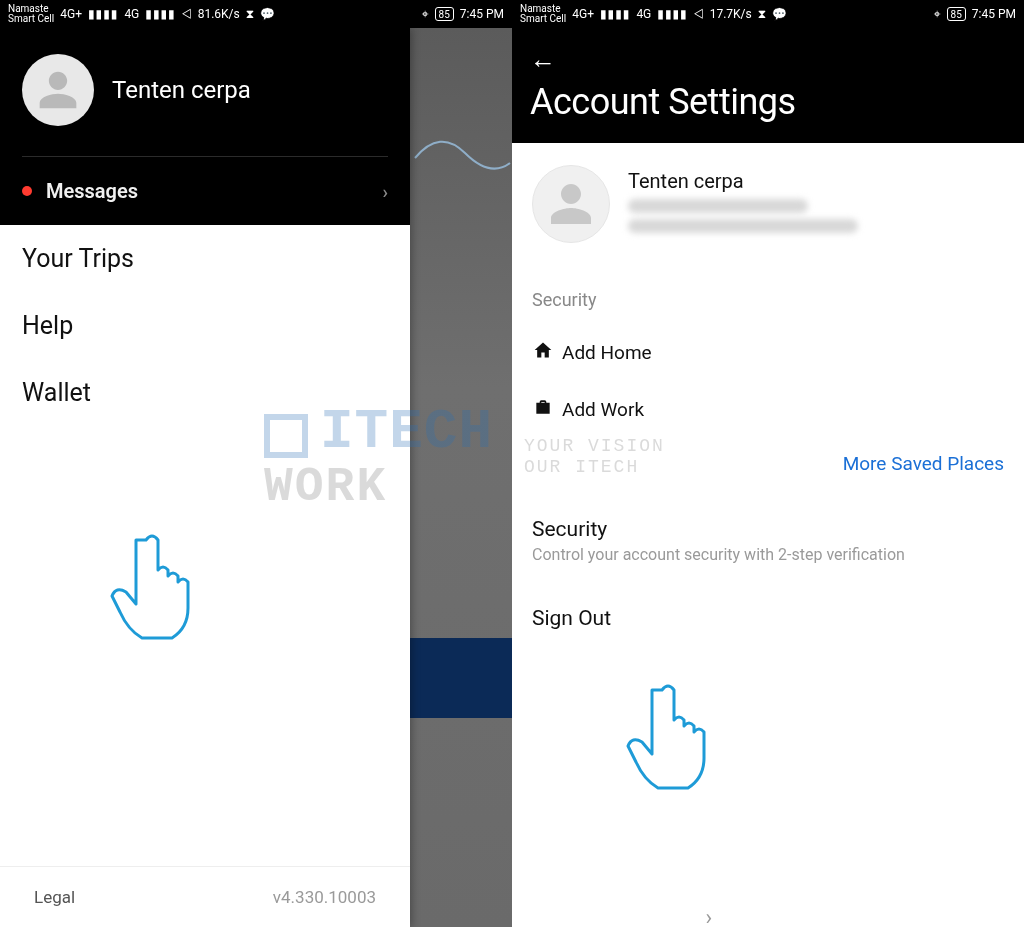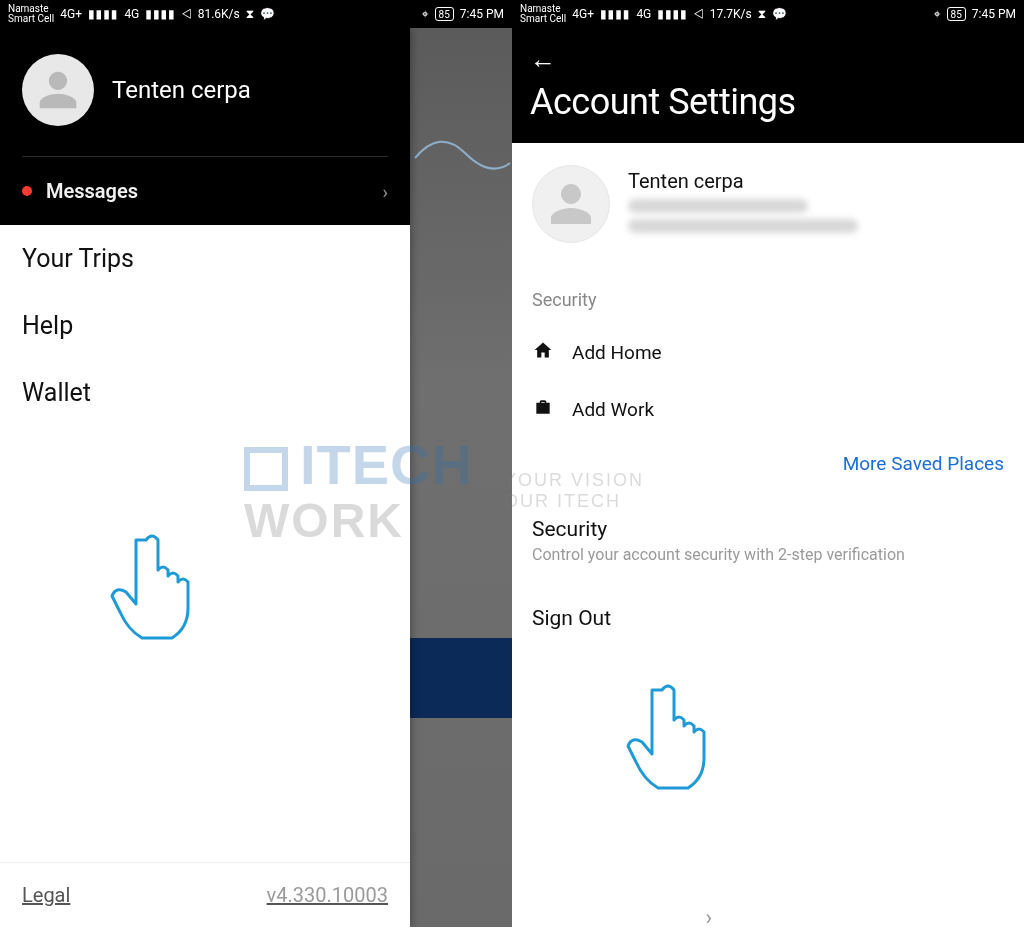--- a/index.html
+++ b/index.html
@@ -117,25 +117,24 @@
   }
   .drawer-item.highlight {
     border: 3px solid #1e73e8;
     margin: 0 0 0 0;
     padding: 20px 22px;
   }
   .drawer-footer {
     display: flex;
     justify-content: space-between;
     align-items: center;
-    padding: 20px 22px;
-    font-size: 20px;
+    padding: 20px 34px;
+    font-size: 17px;
     color: #555;
     border-top: 1px solid #eee;
-    text-decoration: underline;
   }
   .drawer-footer .ver { color: #9a9a9a; }
   
   .blue-bar {
     position: absolute;
     right: 0;
     width: 102px;
     top: 610px;
     height: 80px;
     background: #0b2a57;
@@ -183,21 +182,21 @@
   .bl1 { width: 180px; }
   .bl2 { width: 230px; }
   .section-label {
     color: #888;
     font-size: 18px;
     padding: 18px 20px 14px 20px;
   }
   .fav-item {
     display: flex;
     align-items: center;
-    gap: 18px;
+    gap: 8px;
     padding: 16px 20px;
     font-size: 19px;
     color: #111;
   }
   .fav-item .ic { width: 22px; text-align: center; }
   .more-places {
     color: #1a6fd6;
     font-size: 19px;
     padding: 14px 20px 24px 20px;
     text-align: right;
@@ -227,26 +226,25 @@
     fill: #fff;
     stroke: #1e9bd7;
     stroke-width: 3;
     stroke-linejoin: round;
     stroke-linecap: round;
   }
   
   .watermark {
     position: absolute;
     top: 400px;
-    left: 244px;
+    left: 264px;
     opacity: 0.28;
     pointer-events: none;
-    font-family: Liberation Sans, sans-serif;
+    font-family: Liberation Mono, monospace;
     text-align: left;
-    margin-top: 32px;
   }
   .wm-top { font-size: 56px; font-weight: 800; color:#2a6fb5; letter-spacing: 1px; display:flex; align-items:center; gap:6px;}
   .wm-sq { display:inline-block; width:44px; height:44px; border:6px solid #2a6fb5; margin-right:6px; position:relative; top:4px;}
   .wm-bottom { font-size: 48px; font-weight: 800; color:#7d7d7d; margin-top:-4px; letter-spacing:2px;}
   .wm-tag { font-size: 18px; color:#7d7d7d; line-height:1.15; margin-left:260px; margin-top:-78px; letter-spacing:2px;}
   
   .tiny-next {
     position:absolute;
     right: 312px;
     bottom: 18px;

